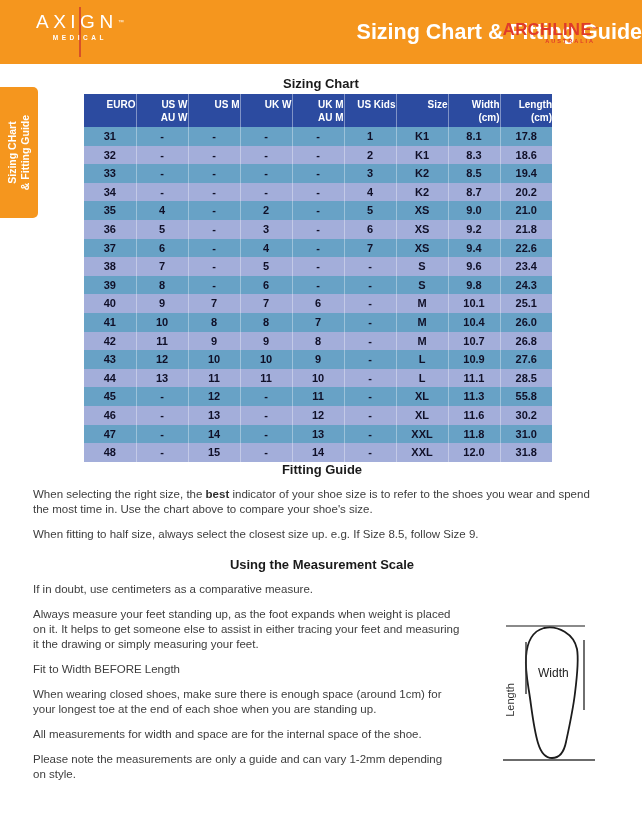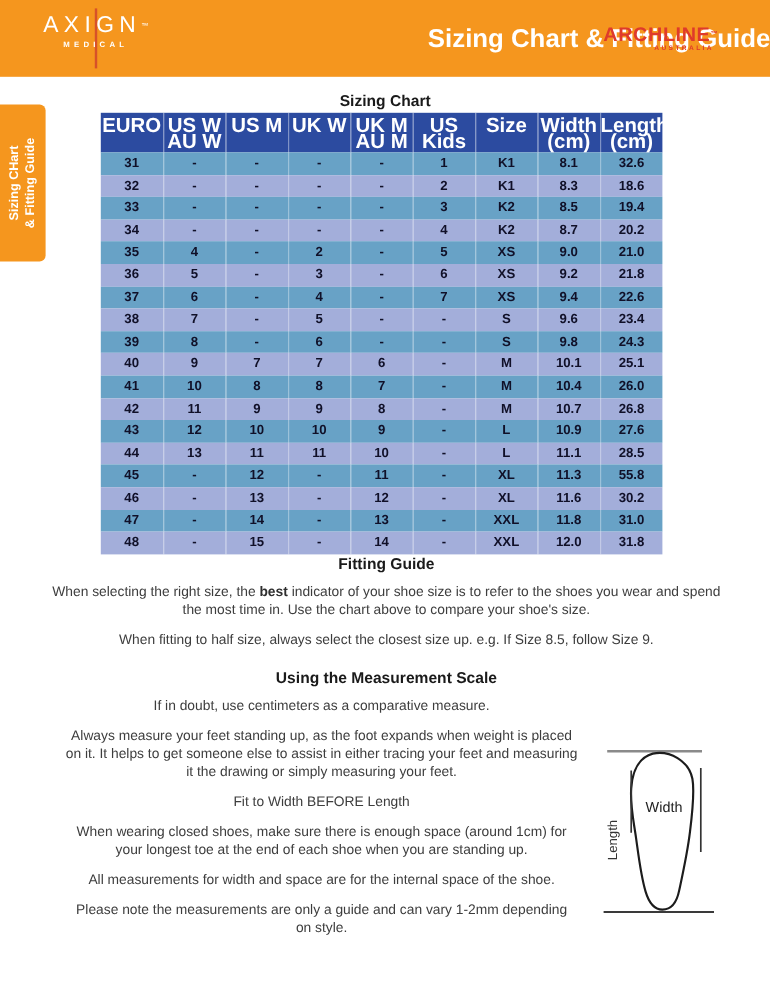--- a/index.html
+++ b/index.html
@@ -28,35 +28,35 @@
                  display:flex;flex-direction:column;justify-content:center;text-align:center;
                  color:#fff;font-weight:700;font-size:10.5px;line-height:13px;}
 
   
   .main{position:absolute;top:64px;left:0;width:642px;}
   .section-title{text-align:center;font-size:13px;font-weight:700;color:#1A1A1A;margin:0;line-height:15px;}
   .chart-title{margin:12px 0 3px;}
 
   
   table.sizing{border-collapse:collapse;table-layout:fixed;width:468px;margin:0 0 0 84px;}
-  table.sizing th{background:#2C4BA0;color:#fff;font-size:17px;font-weight:700;
-                  vertical-align:top;padding:4px 0 3px;line-height:13px;text-align:center;
+  table.sizing th{background:#2C4BA0;color:#fff;font-size:10px;font-weight:700;
+                  vertical-align:top;padding:4px 0 3px;line-height:13px;text-align:right;
                   border-right:1px solid rgba(255,255,255,.4);}
   table.sizing th:last-child,table.sizing td:last-child{border-right:none;}
   table.sizing .hl{display:block;}
   table.sizing td{text-align:center;font-size:11px;font-weight:700;color:#101028;
                   height:18.6px;line-height:18.6px;padding:0;
                   border-right:1px solid rgba(255,255,255,.35);}
   table.sizing tr.odd td{background:#68A2C6;}
   table.sizing tr.even td{background:#A3AEDA;}
 
   
   .content{margin-left:33px;width:578px;color:#3D3D3D;font-size:11.5px;line-height:15px;}
   .fitting-title{}
-  .content p{margin:10px 0 0;white-space:pre-line;text-align:center;}
+  .content p{margin:10px 0 0;white-space:pre-line;}
   .fg-p1{margin-top:11px;}
   .fg-p1 b{color:#2e2e2e;}
   .measure-section{position:relative;padding-top:15px;}
   .measure-text{width:470px;}
 
   
   .foot-diagram{position:absolute;left:467px;top:74px;width:105px;height:152px;}
   .foot-diagram svg{display:block;}
   .foot-diagram text{font-family:"Liberation Sans",sans-serif;}
 </style>
@@ -128,21 +128,21 @@
       <tbody>
           <tr class="odd">
             <td>31</td>
             <td>-</td>
             <td>-</td>
             <td>-</td>
             <td>-</td>
             <td>1</td>
             <td>K1</td>
             <td>8.1</td>
-            <td>32.6</td>
+            <td>17.8</td>
           </tr>
           <tr class="even">
             <td>32</td>
             <td>-</td>
             <td>-</td>
             <td>-</td>
             <td>-</td>
             <td>2</td>
             <td>K1</td>
             <td>8.3</td>

